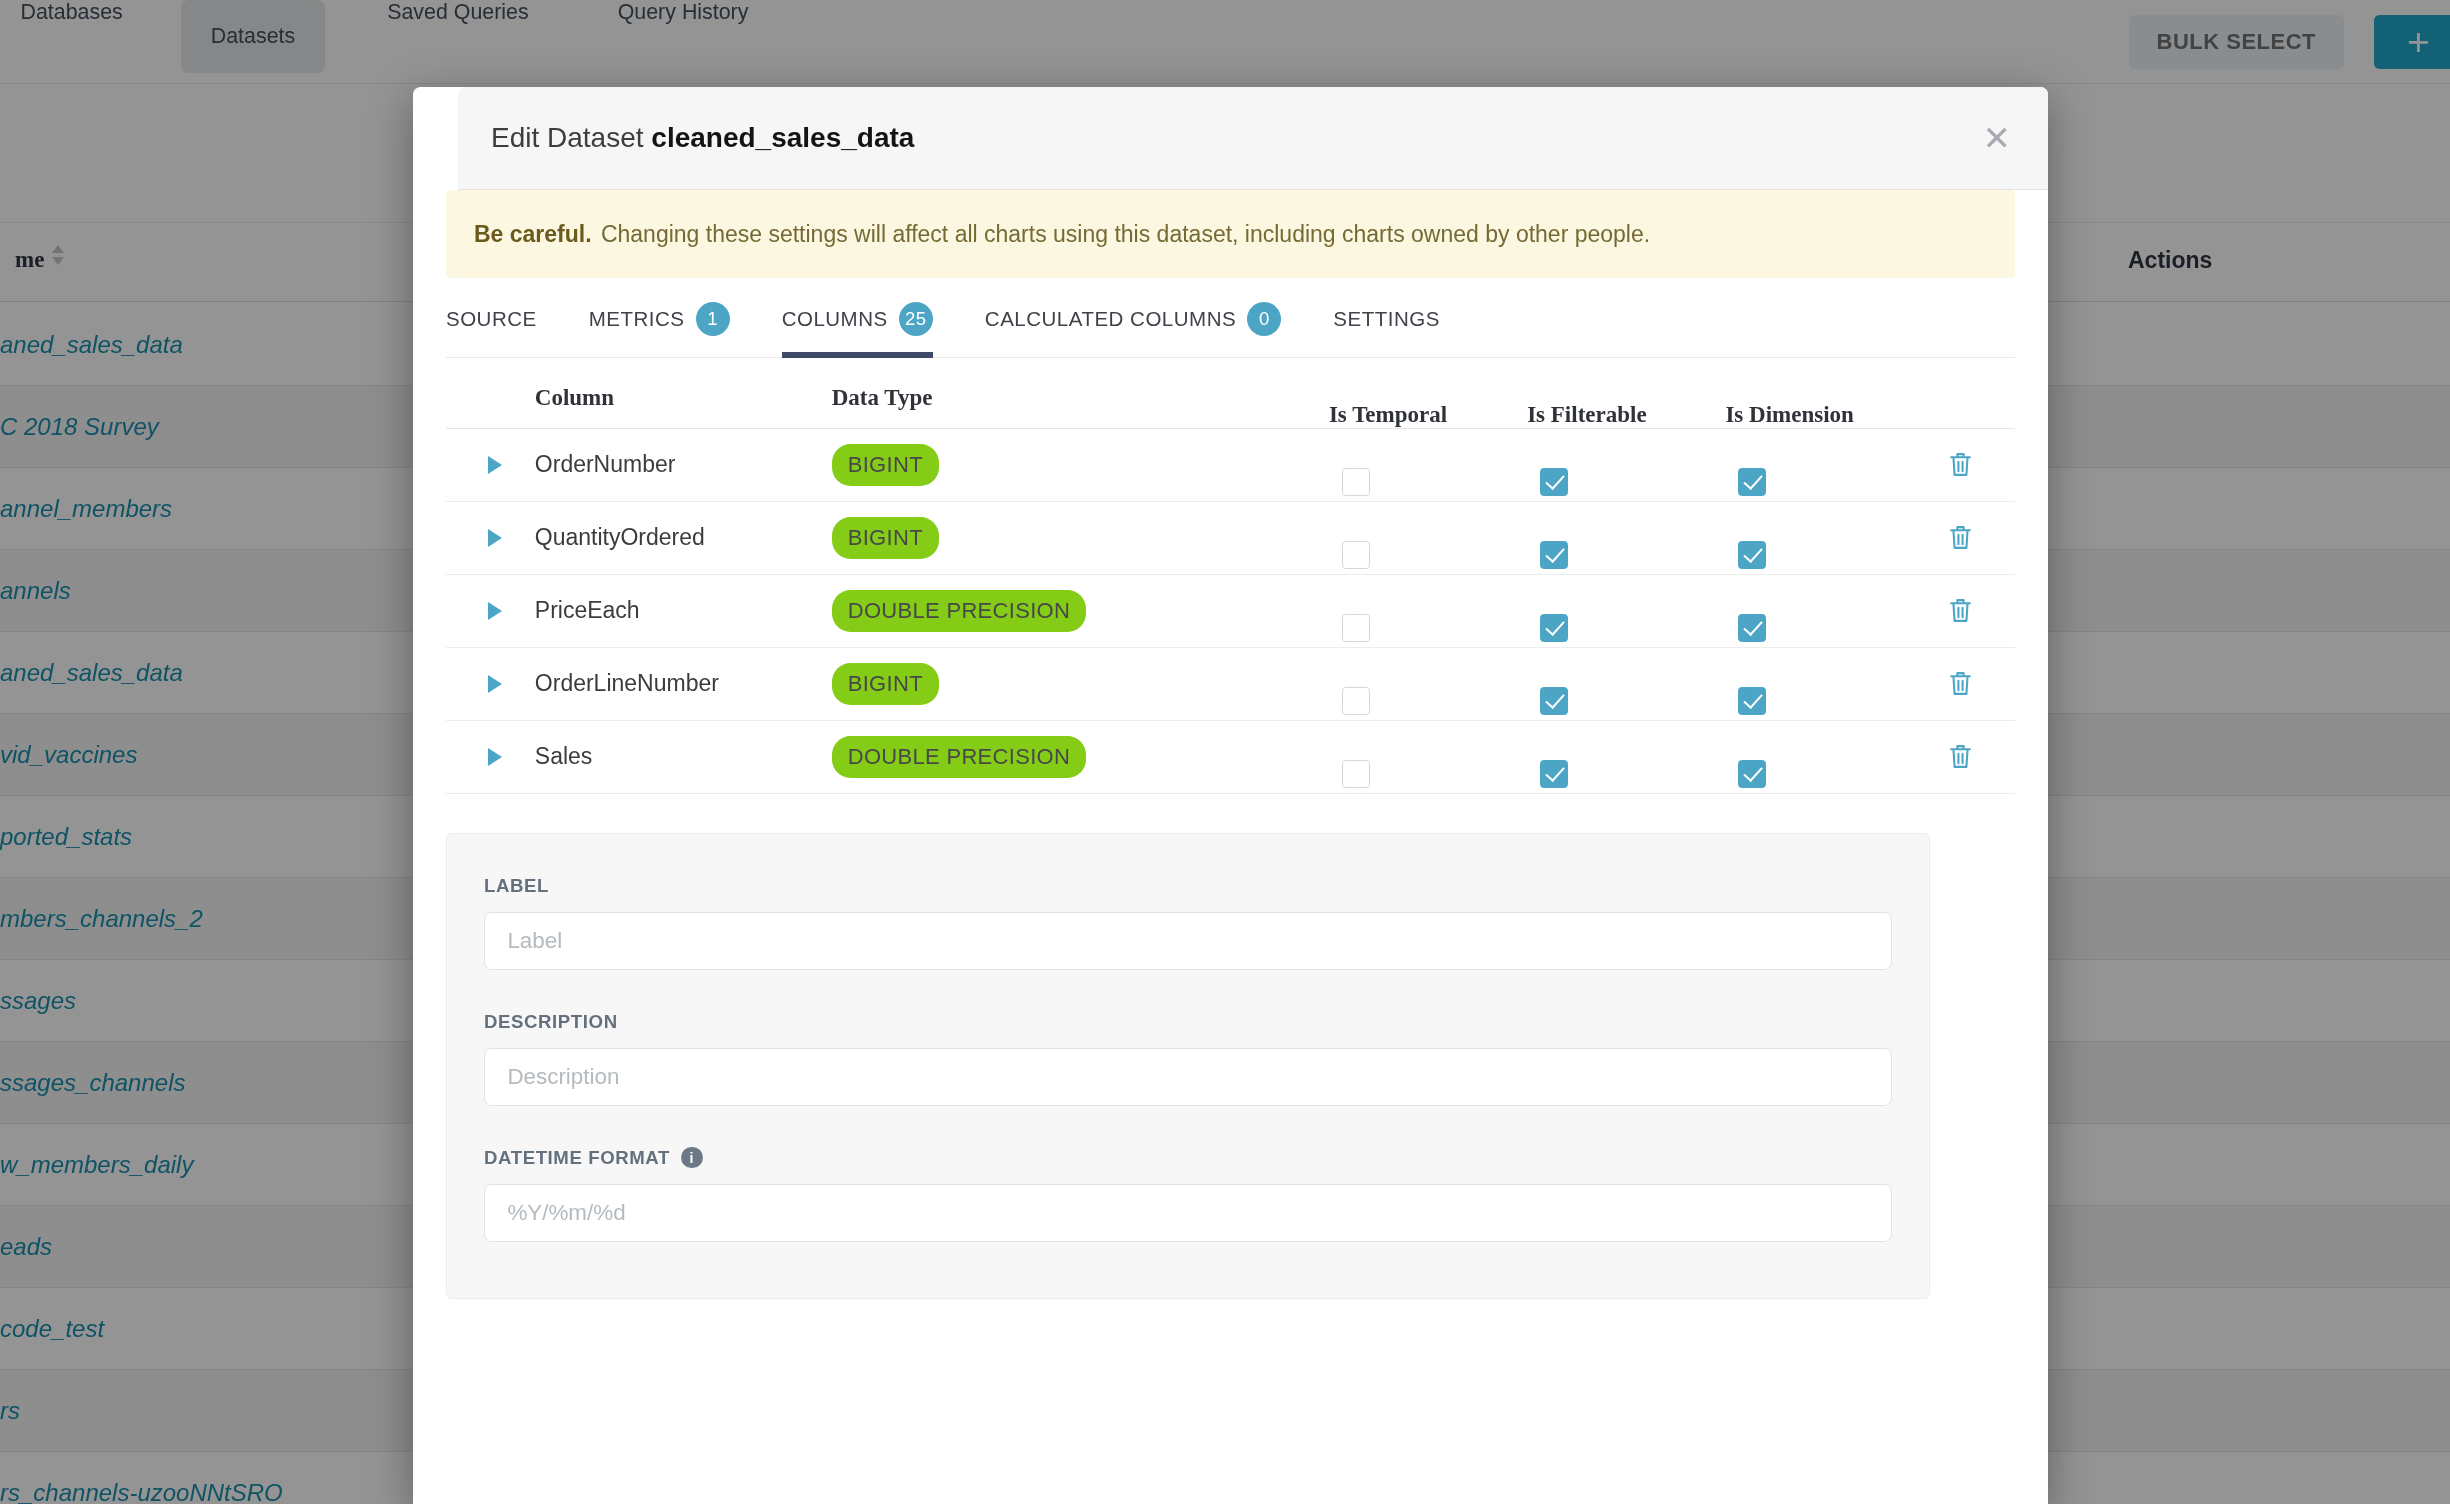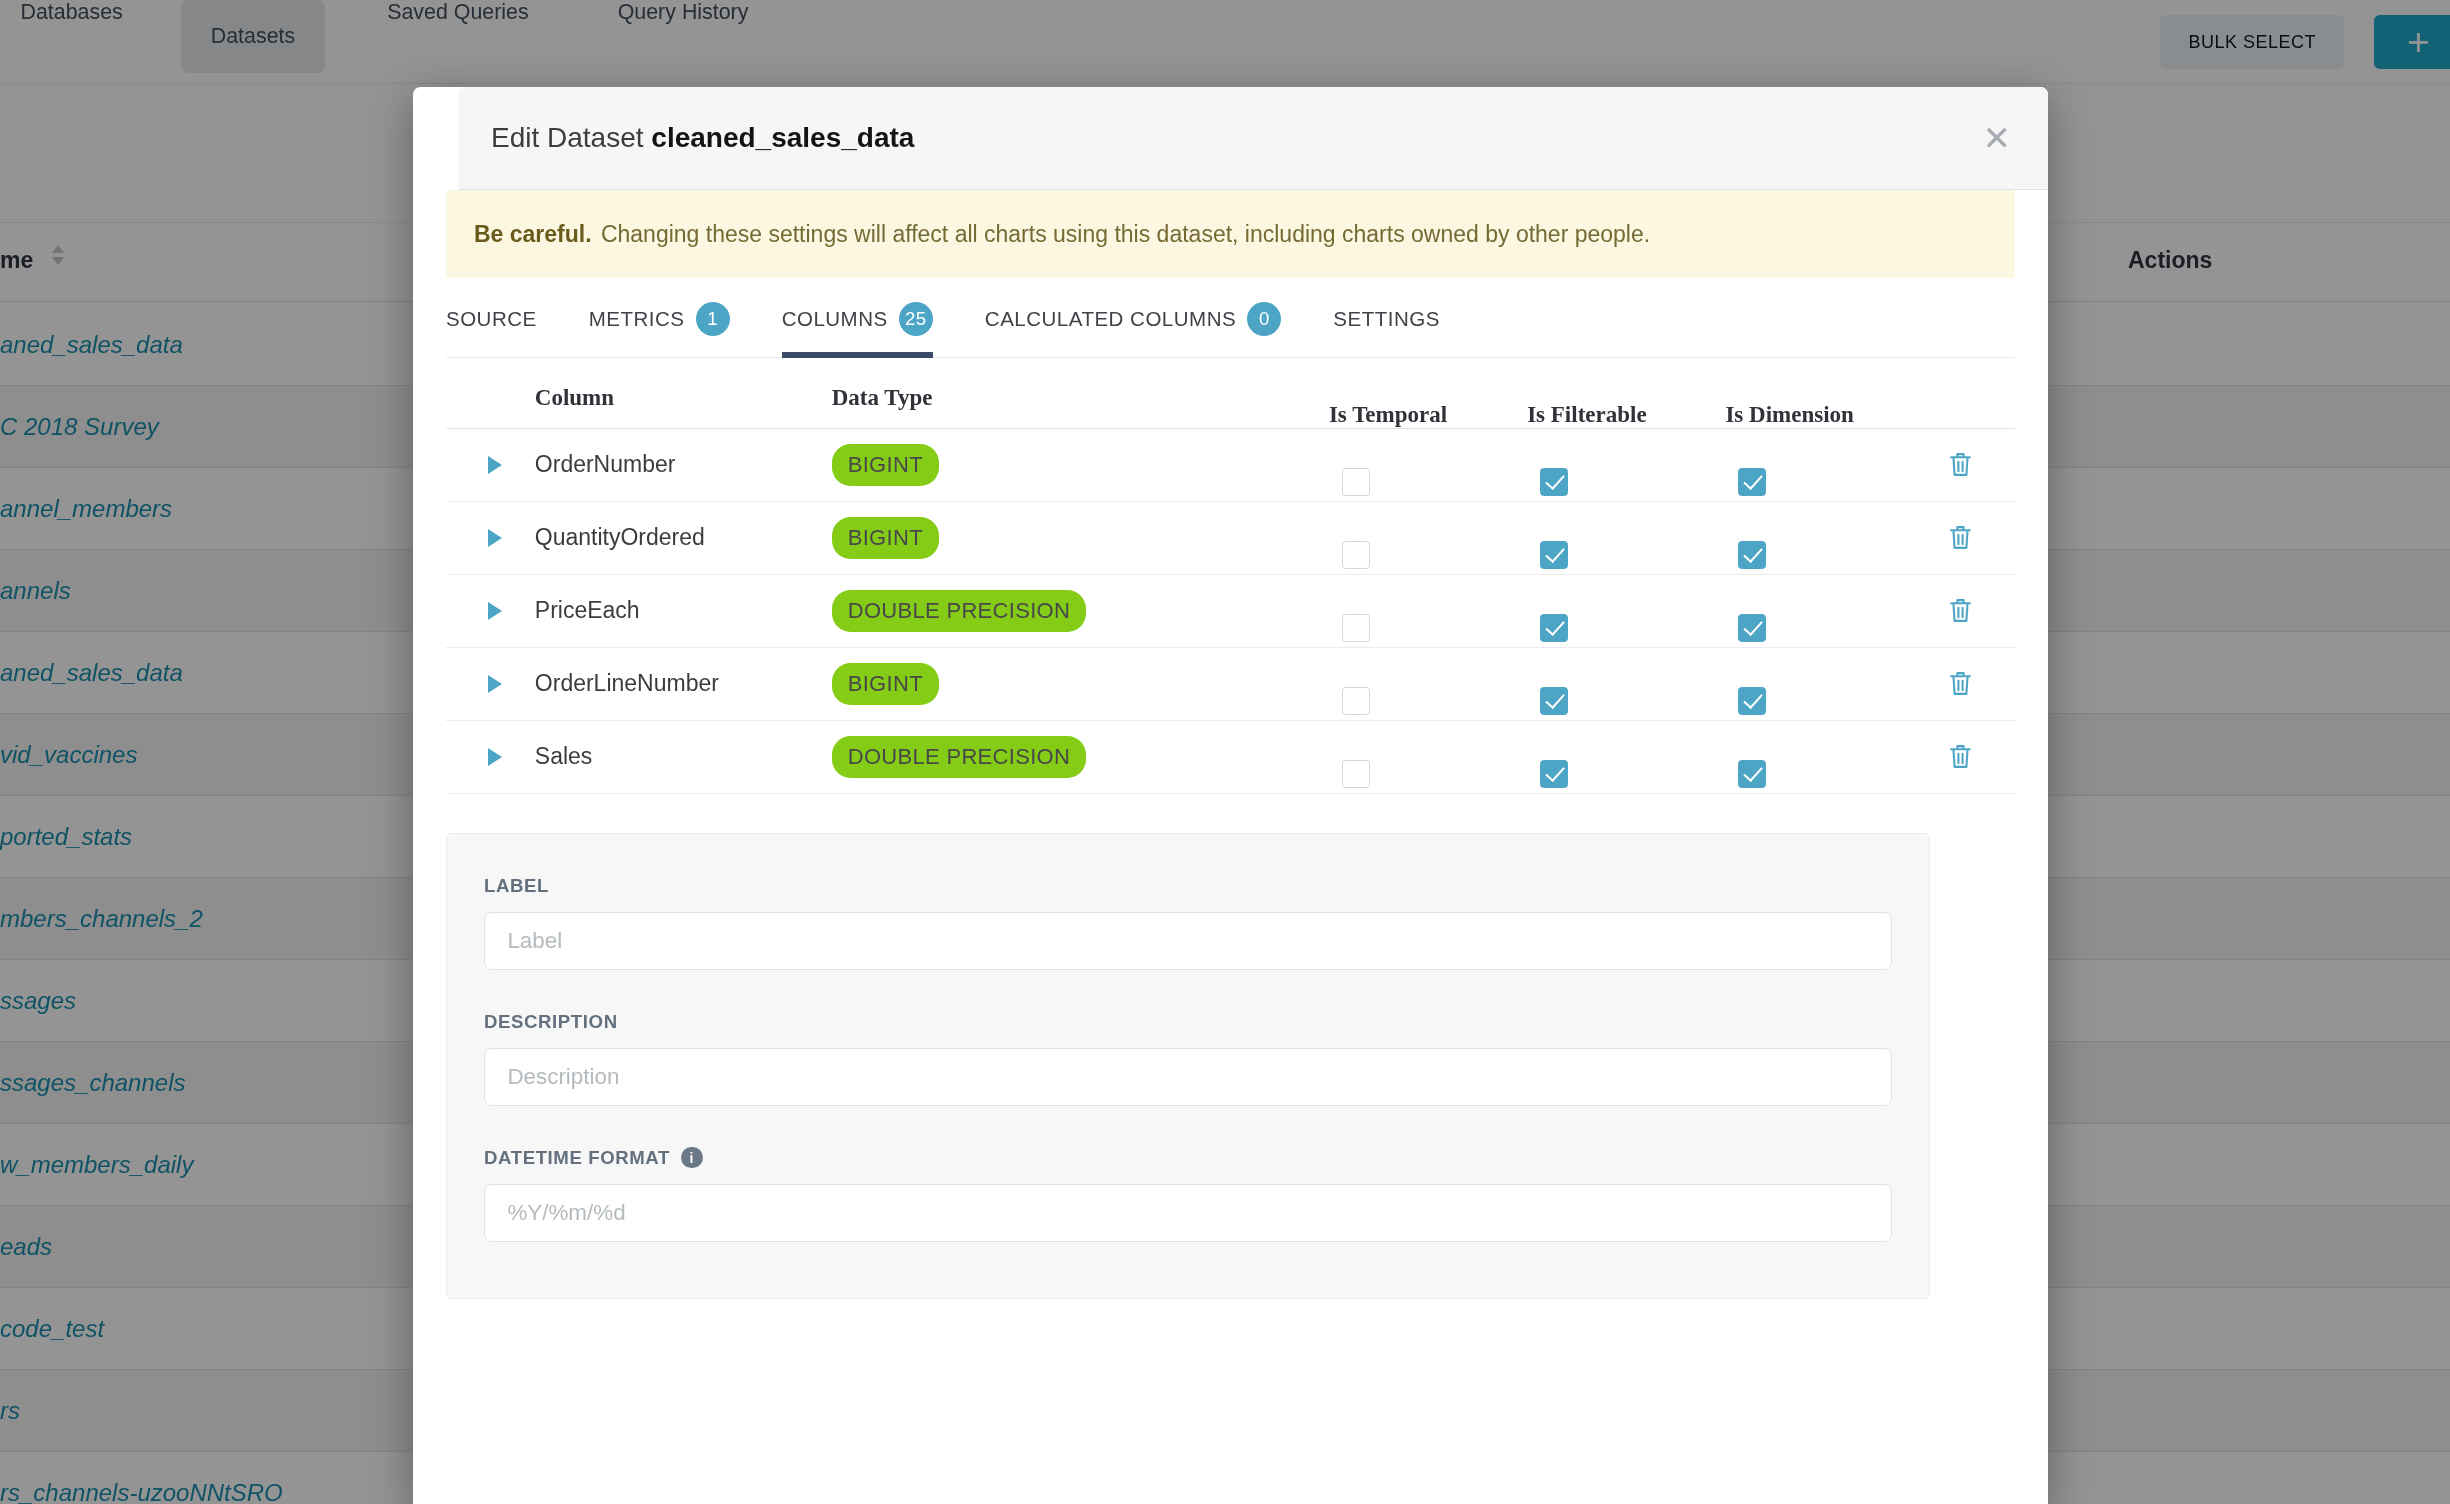--- a/index.html
+++ b/index.html
@@ -11,38 +11,38 @@
 
   .topnav { position:absolute; left:0; top:0; width:100%; height:84px; background:#fff;
             border-bottom:0.9px solid #ededed; display:flex; align-items:flex-start; padding-left:20.5px; }
   .nav-item { font-size:21.4px; color:#44505e; white-space:nowrap; }
   .nav-pill { margin-left:58px; background:#e7e8ea; border-radius:7.5px; height:73px;
               display:flex; align-items:center; padding:0 30px; }
   .nav-sq { margin-left:62px; }
   .nav-qh { margin-left:89px; }
   .nav-right { position:absolute; right:0; top:15px; display:flex; gap:30px; }
   .btn-bulk { height:54px; padding:0 28px; background:#ecf3f7; border:none; border-radius:5.6px;
-              color:#0f172a; font-size:18px; font-weight:400; letter-spacing:0.5px;
+              color:#737373; font-size:22px; font-weight:700; letter-spacing:0.5px;
               font-family:inherit; display:flex; align-items:center; }
   .btn-add { height:54px; width:89px; margin-right:-13px; background:#20a7c9; border:none;
              border-radius:5.6px; color:#fff; font-size:39px; font-weight:400;
              display:flex; align-items:center; justify-content:center; font-family:inherit; }
 
   .filterbar { position:absolute; left:0; top:85px; width:100%; height:138px; background:#fff;
                border-bottom:0.9px solid #ededed; }
   .caret-down { width:0; height:0; border-left:8.4px solid transparent; border-right:8.4px solid transparent;
                 border-top:10.3px solid #9aa0a6; display:inline-block; }
   .fb-caret1 { position:absolute; left:28px; top:153px; }
   .fb-label { position:absolute; left:101px; top:145px; font-size:23px; font-weight:700; color:#2f3542; }
   .fb-value { position:absolute; left:231px; top:146px; font-size:23px; color:#4f5a66; }
   .fb-caret2 { position:absolute; left:347px; top:153px; }
 
   .bg-thead { position:absolute; left:0; top:223px; width:100%; height:79px; background:#fff;
               border-bottom:1.9px solid #dedede; }
-  .bg-name-h { position:absolute; left:0px; top:24px; font-size:23px; font-weight:700; color:#2f3542; }
+  .bg-name-h { position:absolute; left:15px; top:24px; font-size:23px; font-weight:700; color:#2f3542;font-family:Liberation Serif, serif; }
   .sort-icon { position:absolute; left:52px; top:22.4px; display:flex; flex-direction:column; gap:3.7px; }
   .sort-icon i { width:0; height:0; border-left:6.5px solid transparent; border-right:6.5px solid transparent; display:block; }
   .sort-up { border-bottom:8.4px solid #c3c7cc; }
   .sort-dn { border-top:8.4px solid #c3c7cc; }
   .bg-actions-h { position:absolute; left:2128px; top:24px; font-size:23px; font-weight:600; color:#2f3542; }
 
   .bg-rows { position:absolute; left:0; top:304px; width:100%; }
   .bg-row { height:82px; border-bottom:0.9px solid #e6e6e6; display:flex; align-items:center; }
   .bg-row:nth-of-type(even) { background:#f4f5f6; }
   .bg-link { font-size:24px; color:#1a90ae; text-decoration:none; white-space:nowrap;font-style:italic; }

